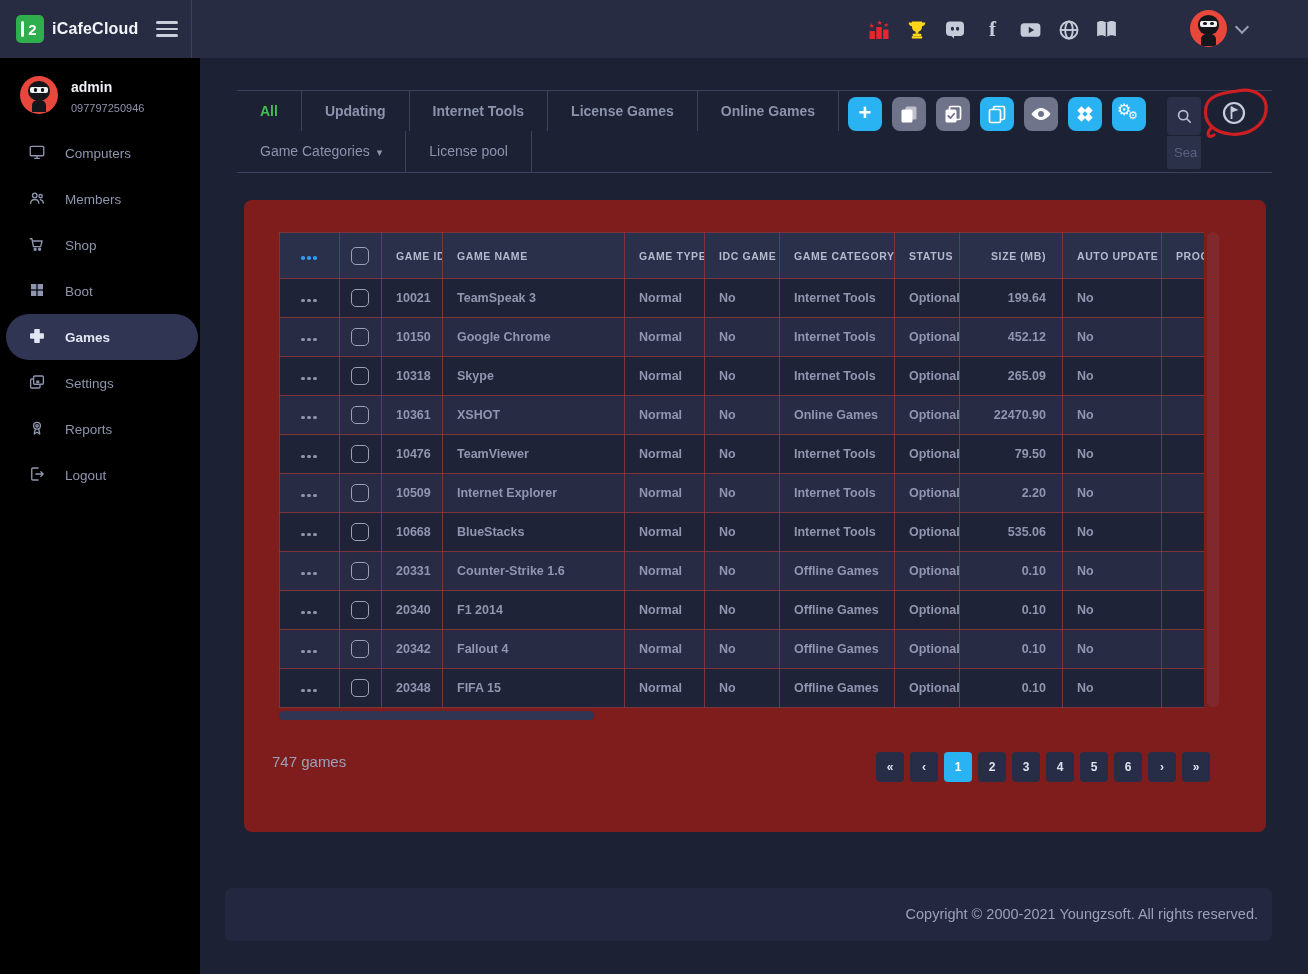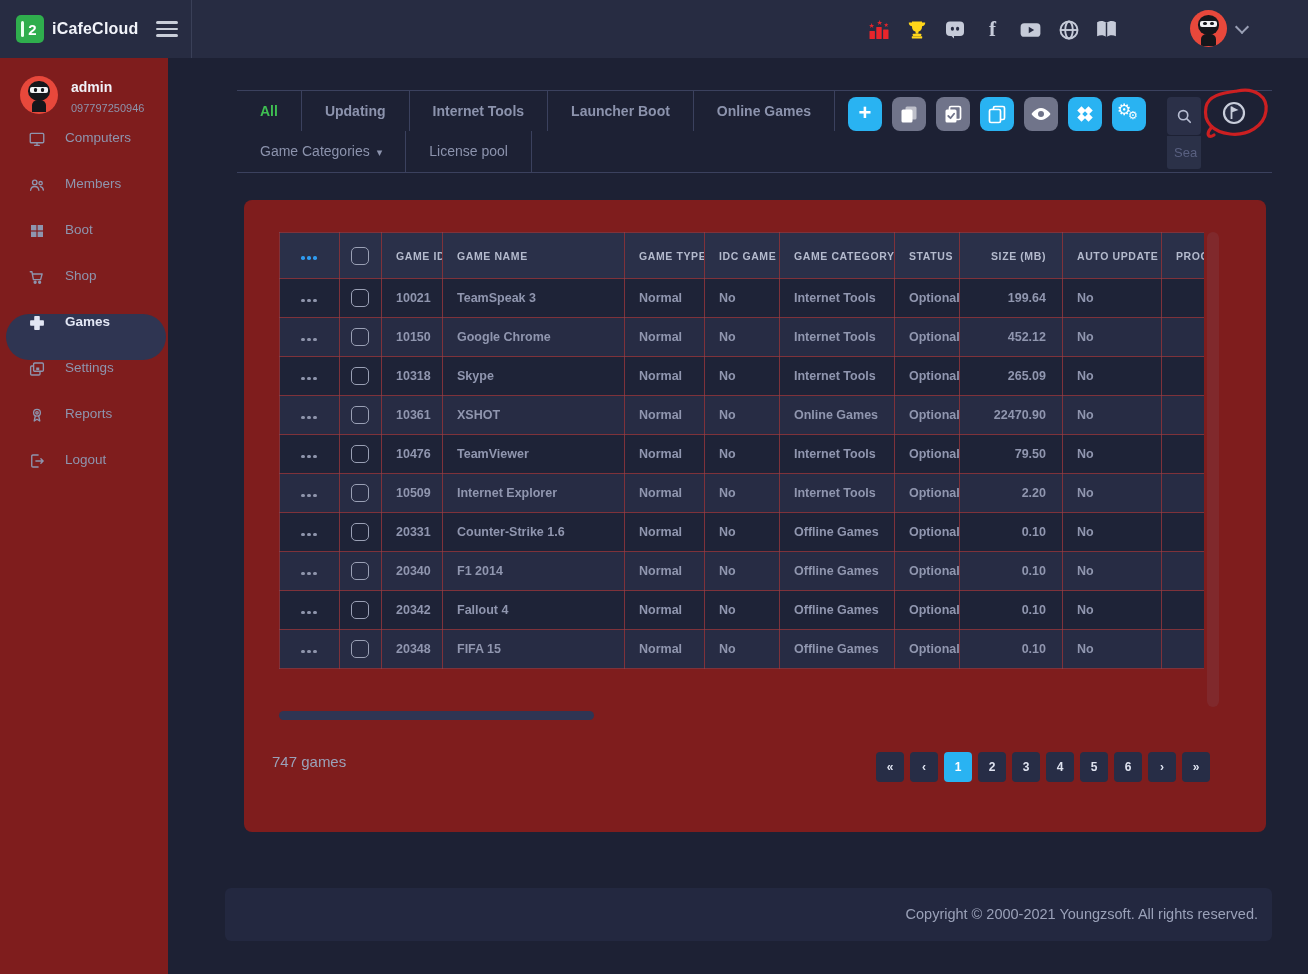--- a/index.html
+++ b/index.html
@@ -28,26 +28,26 @@
   .ninja.big{width:37px;height:37px;}
   .ninja.med{width:38px;height:38px;}
   .ninja .head{position:absolute;left:21%;top:13%;width:58%;height:54%;background:#15161b;border-radius:48%;}
   .ninja .band{position:absolute;left:27%;top:30%;width:46%;height:15%;background:#f2f2f5;border-radius:2px;}
   .ninja .eye{position:absolute;width:10%;height:9%;background:#15161b;border-radius:50%;top:32.5%;}
   .ninja .eye.l{left:36%;} .ninja .eye.r{left:54%;}
   .ninja .torso{position:absolute;left:31%;top:64%;width:38%;height:32%;background:#15161b;border-radius:42% 42% 0 0;}
   .caret-down{width:8px;height:8px;border-right:2px solid #9aa0b5;border-bottom:2px solid #9aa0b5;
     transform:rotate(45deg);margin-top:-3px;}
   
-  .sidebar{position:absolute;left:0;top:58px;width:168px;height:916px;background:#7f1d1d;}
+  .sidebar{position:absolute;left:0;top:58px;width:200px;height:916px;background:#000000;}
   .user-block{position:absolute;left:20px;top:18px;display:flex;gap:13px;}
   .user-name{color:#f0f2f8;font-weight:700;font-size:14px;margin-top:3px;}
   .user-phone{color:#8d93ab;font-size:11px;margin-top:7px;}
   .nav{position:absolute;left:0;top:72px;right:0;}
-  .nav-item{height:46px;display:flex;gap:19px;padding-left:28px;color:#8e95ae;
+  .nav-item{height:46px;display:flex;align-items:center;gap:19px;padding-left:28px;color:#8e95ae;
     font-size:13.5px;cursor:pointer;box-sizing:border-box;}
   .nav-item svg{flex:none;}
   .nav-item.active{background:#2f3552;border-radius:23px;margin:0 2px 0 6px;padding-left:22px;color:#e2e6f4;font-weight:700;}
   
   .tabs-wrap{position:absolute;left:237px;top:90px;width:1035px;height:81px;
     border-top:1px solid #3b415e;border-bottom:1px solid #3b415e;}
   .tab-row{display:flex;position:absolute;left:0;}
   .tab-row.r1{top:0;font-weight:bold;} .tab-row.r2{top:40px;}
   .tab{line-height:40px;padding:0 23px;border-right:1px solid #3b415e;color:#8c93ad;font-size:14px;cursor:pointer;white-space:nowrap;}
   .tab.active{color:#3fbf52;}
@@ -202,36 +202,36 @@
     <div class="nav-item">
       <span><svg width="18" height="18" viewBox="0 0 24 24" fill="none" stroke="currentColor" stroke-width="1.8" stroke-linecap="round">
             <circle cx="9" cy="8.5" r="3"></circle>
             <path d="M3.5 19c.5-3.5 3-5 5.5-5s5 1.5 5.5 5"></path>
             <circle cx="16.8" cy="9.5" r="2.2"></circle>
             <path d="M16.5 14.2c2.2.5 3.7 1.9 4 4.6"></path>
           </svg></span>
       <span>Members</span>
     </div>
     <div class="nav-item">
+      <span><svg width="18" height="18" viewBox="0 0 24 24" fill="none" stroke="currentColor" stroke-width="1.8" stroke-linecap="round" stroke-linejoin="round">
+            <path d="M3 5h2.2l2 10.5h9.6l2-7.5H6"></path>
+            <circle cx="9.5" cy="19" r="1.3" fill="currentColor"></circle>
+            <circle cx="15.5" cy="19" r="1.3" fill="currentColor"></circle>
+          </svg></span>
+      <span>Shop</span>
+    </div>
+    <div class="nav-item">
       <span><svg width="18" height="18" viewBox="0 0 24 24" fill="currentColor">
             <rect x="4" y="4" width="7.2" height="7.2"></rect>
             <rect x="12.8" y="4" width="7.2" height="7.2"></rect>
             <rect x="4" y="12.8" width="7.2" height="7.2"></rect>
             <rect x="12.8" y="12.8" width="7.2" height="7.2"></rect>
           </svg></span>
       <span>Boot</span>
     </div>
-    <div class="nav-item">
-      <span><svg width="18" height="18" viewBox="0 0 24 24" fill="none" stroke="currentColor" stroke-width="1.8" stroke-linecap="round" stroke-linejoin="round">
-            <path d="M3 5h2.2l2 10.5h9.6l2-7.5H6"></path>
-            <circle cx="9.5" cy="19" r="1.3" fill="currentColor"></circle>
-            <circle cx="15.5" cy="19" r="1.3" fill="currentColor"></circle>
-          </svg></span>
-      <span>Shop</span>
-    </div>
     <div class="nav-item active">
       <span><svg width="18" height="18" viewBox="0 0 24 24">
             <path d="M9.3 3.8h5.4v5.5h5.5v5.4h-5.5v5.5H9.3v-5.5H3.8V9.3h5.5z" fill="currentColor" stroke="currentColor" stroke-width="2" stroke-linejoin="round"></path>
           </svg></span>
       <span>Games</span>
     </div>
     <div class="nav-item">
       <span><svg width="18" height="18" viewBox="0 0 24 24" fill="none" stroke="currentColor" stroke-width="1.8" stroke-linejoin="round">
             <rect x="7.5" y="4" width="13" height="11" rx="1.5"></rect>
             <path d="M7.5 8H5A1.5 1.5 0 0 0 3.5 9.5v9A1.5 1.5 0 0 0 5 20h9.5a1.5 1.5 0 0 0 1.5-1.5V15"></path>
@@ -255,21 +255,21 @@
       <span>Logout</span>
     </div>
   </div>
 </div>
 
 <div class="tabs-wrap">
   <div class="tab-row r1">
     <div class="tab active"><span>All</span></div>
     <div class="tab"><span>Updating</span></div>
     <div class="tab"><span>Internet Tools</span></div>
-    <div class="tab"><span>Launcher Boot</span></div>
+    <div class="tab"><span>License Games</span></div>
     <div class="tab"><span>Online Games</span></div>
   </div>
   <div class="tab-row r2">
     <div class="tab"><span>Game Categories</span><span class="caret">▾</span></div>
     <div class="tab"><span>License pool</span></div>
   </div>
 </div>
 
 <div class="toolbar">
   <div class="tbtn blue">
@@ -475,20 +475,37 @@
     <td>No</td>
     <td></td>
   </tr>
           <tr>
     <td class="c-dots"><span class="dots">
                 <i></i>
                 <i></i>
                 <i></i>
               </span></td>
     <td class="c-check"><span class="checkbox"></span></td>
+    <td>10668</td>
+    <td>BlueStacks</td>
+    <td>Normal</td>
+    <td>No</td>
+    <td>Internet Tools</td>
+    <td>Optional</td>
+    <td class="num">535.06</td>
+    <td>No</td>
+    <td></td>
+  </tr>
+          <tr>
+    <td class="c-dots"><span class="dots">
+                <i></i>
+                <i></i>
+                <i></i>
+              </span></td>
+    <td class="c-check"><span class="checkbox"></span></td>
     <td>20331</td>
     <td>Counter-Strike 1.6</td>
     <td>Normal</td>
     <td>No</td>
     <td>Offline Games</td>
     <td>Optional</td>
     <td class="num">0.10</td>
     <td>No</td>
     <td></td>
   </tr>

